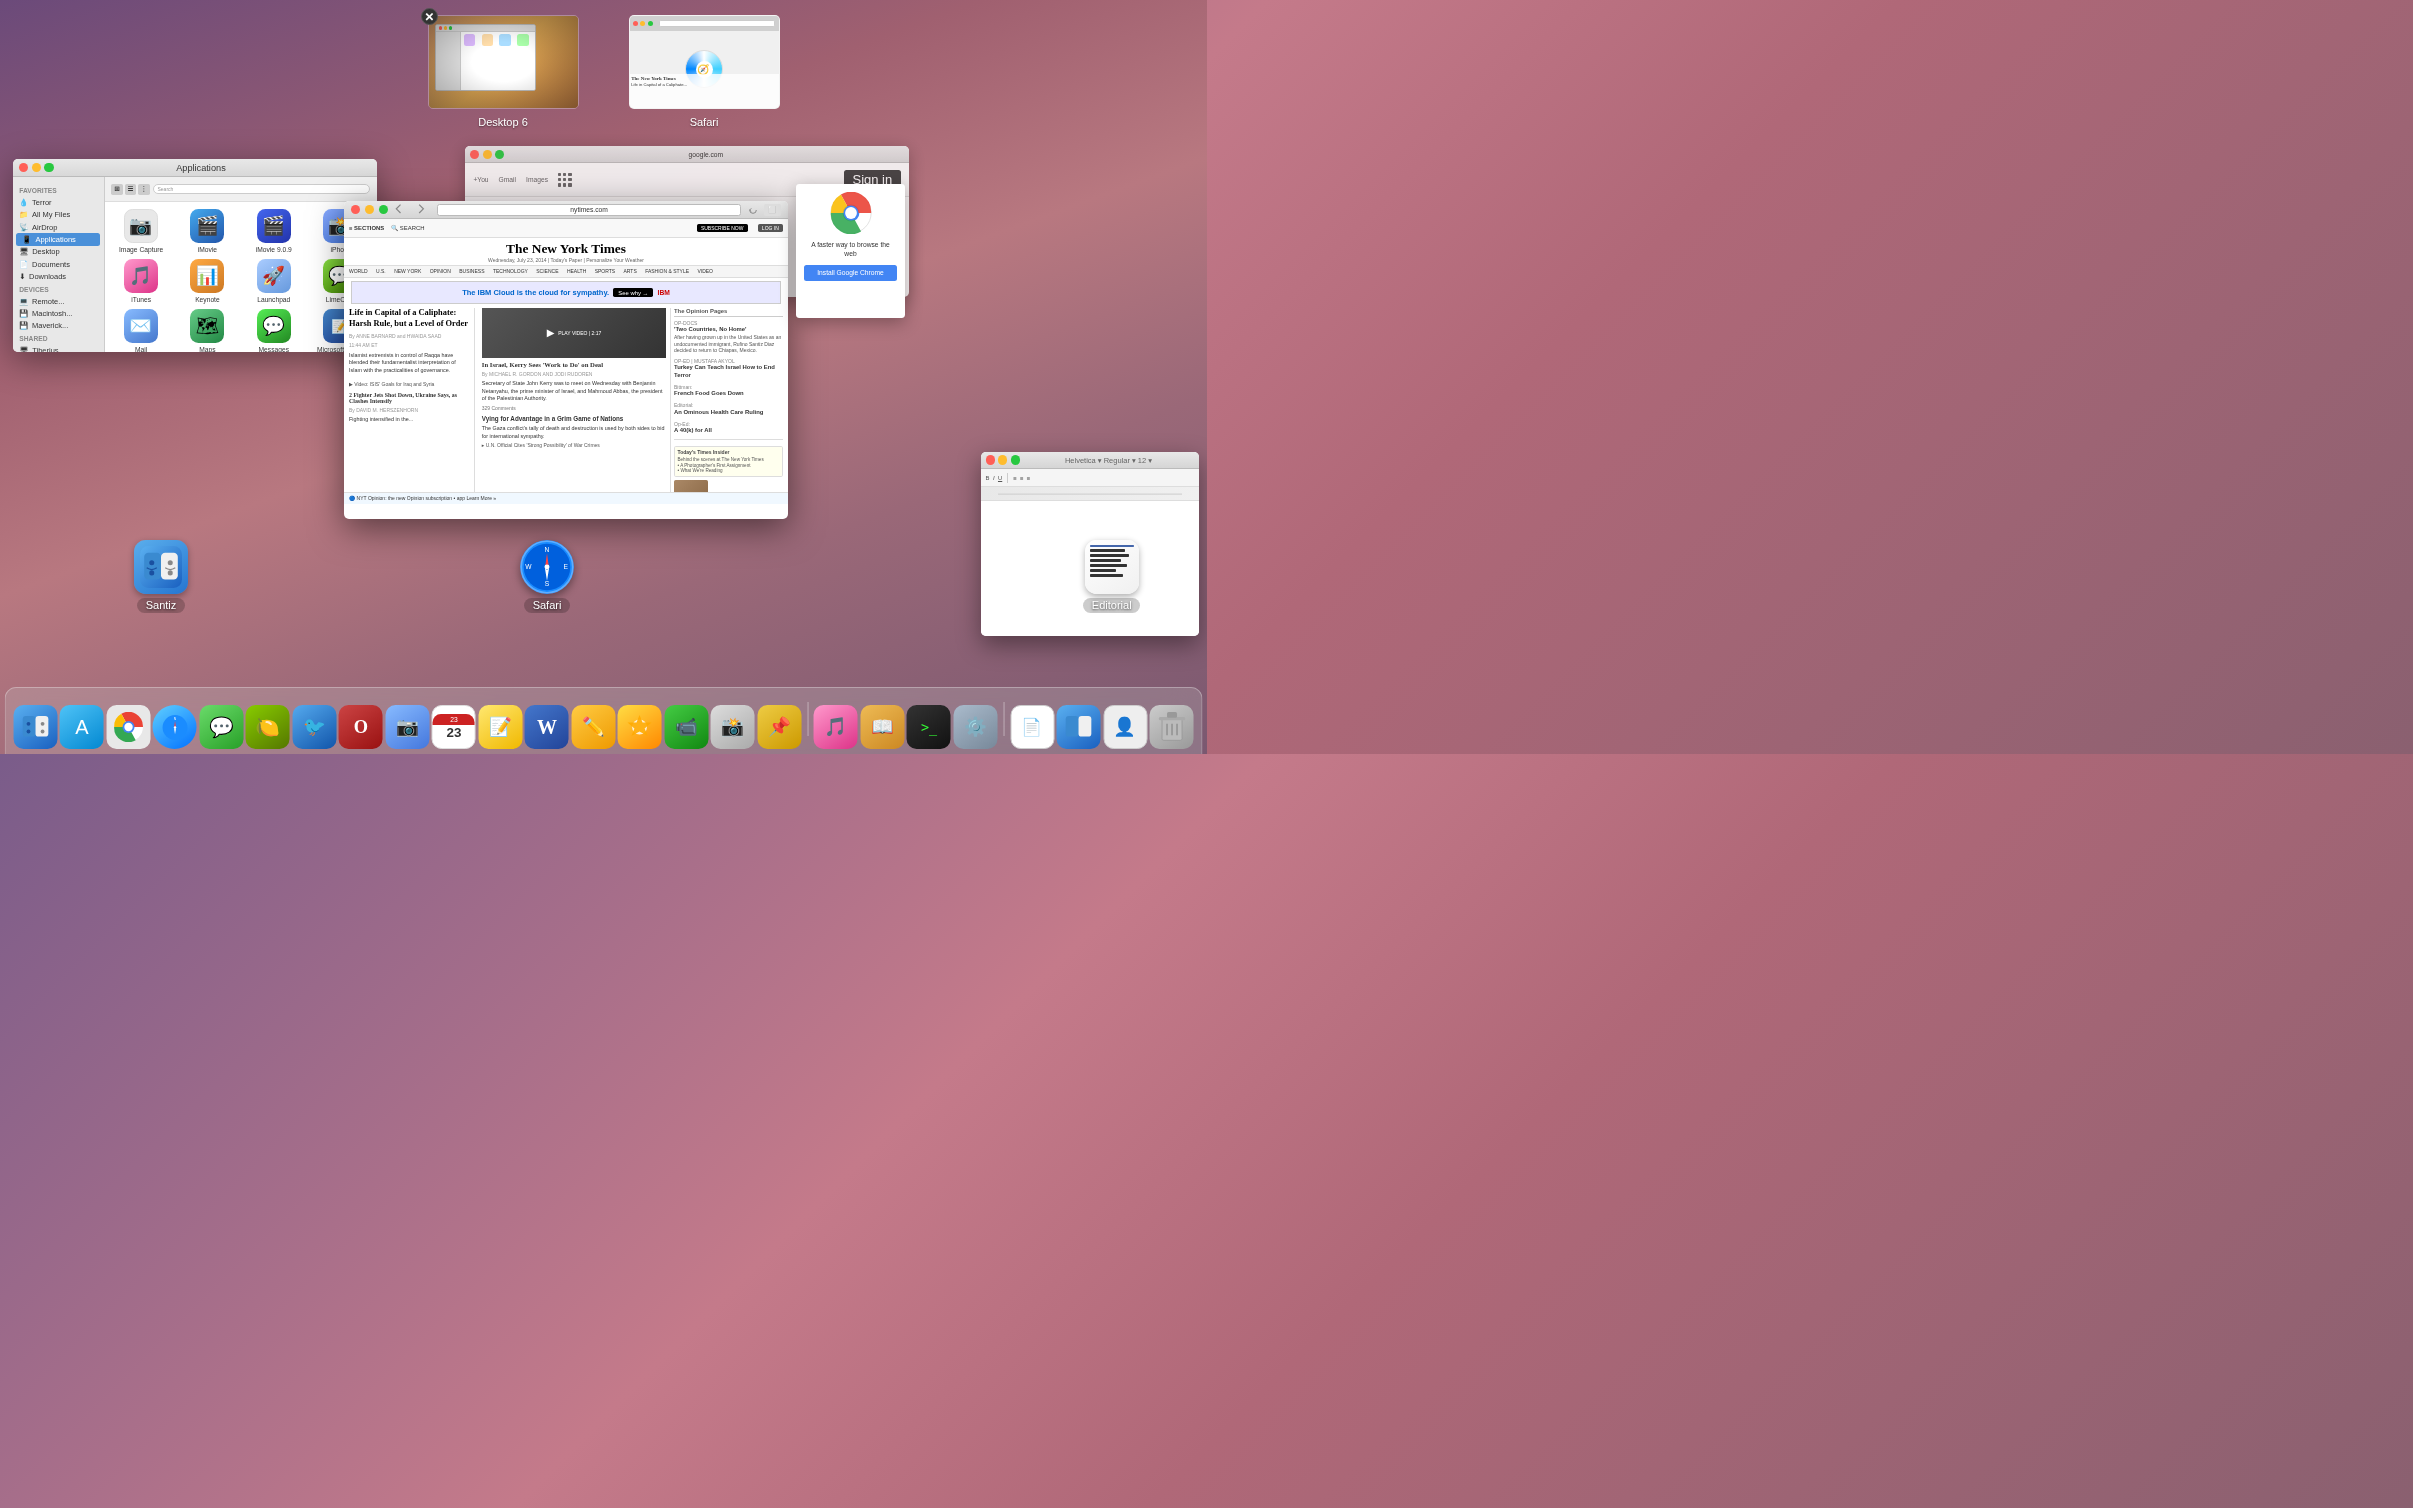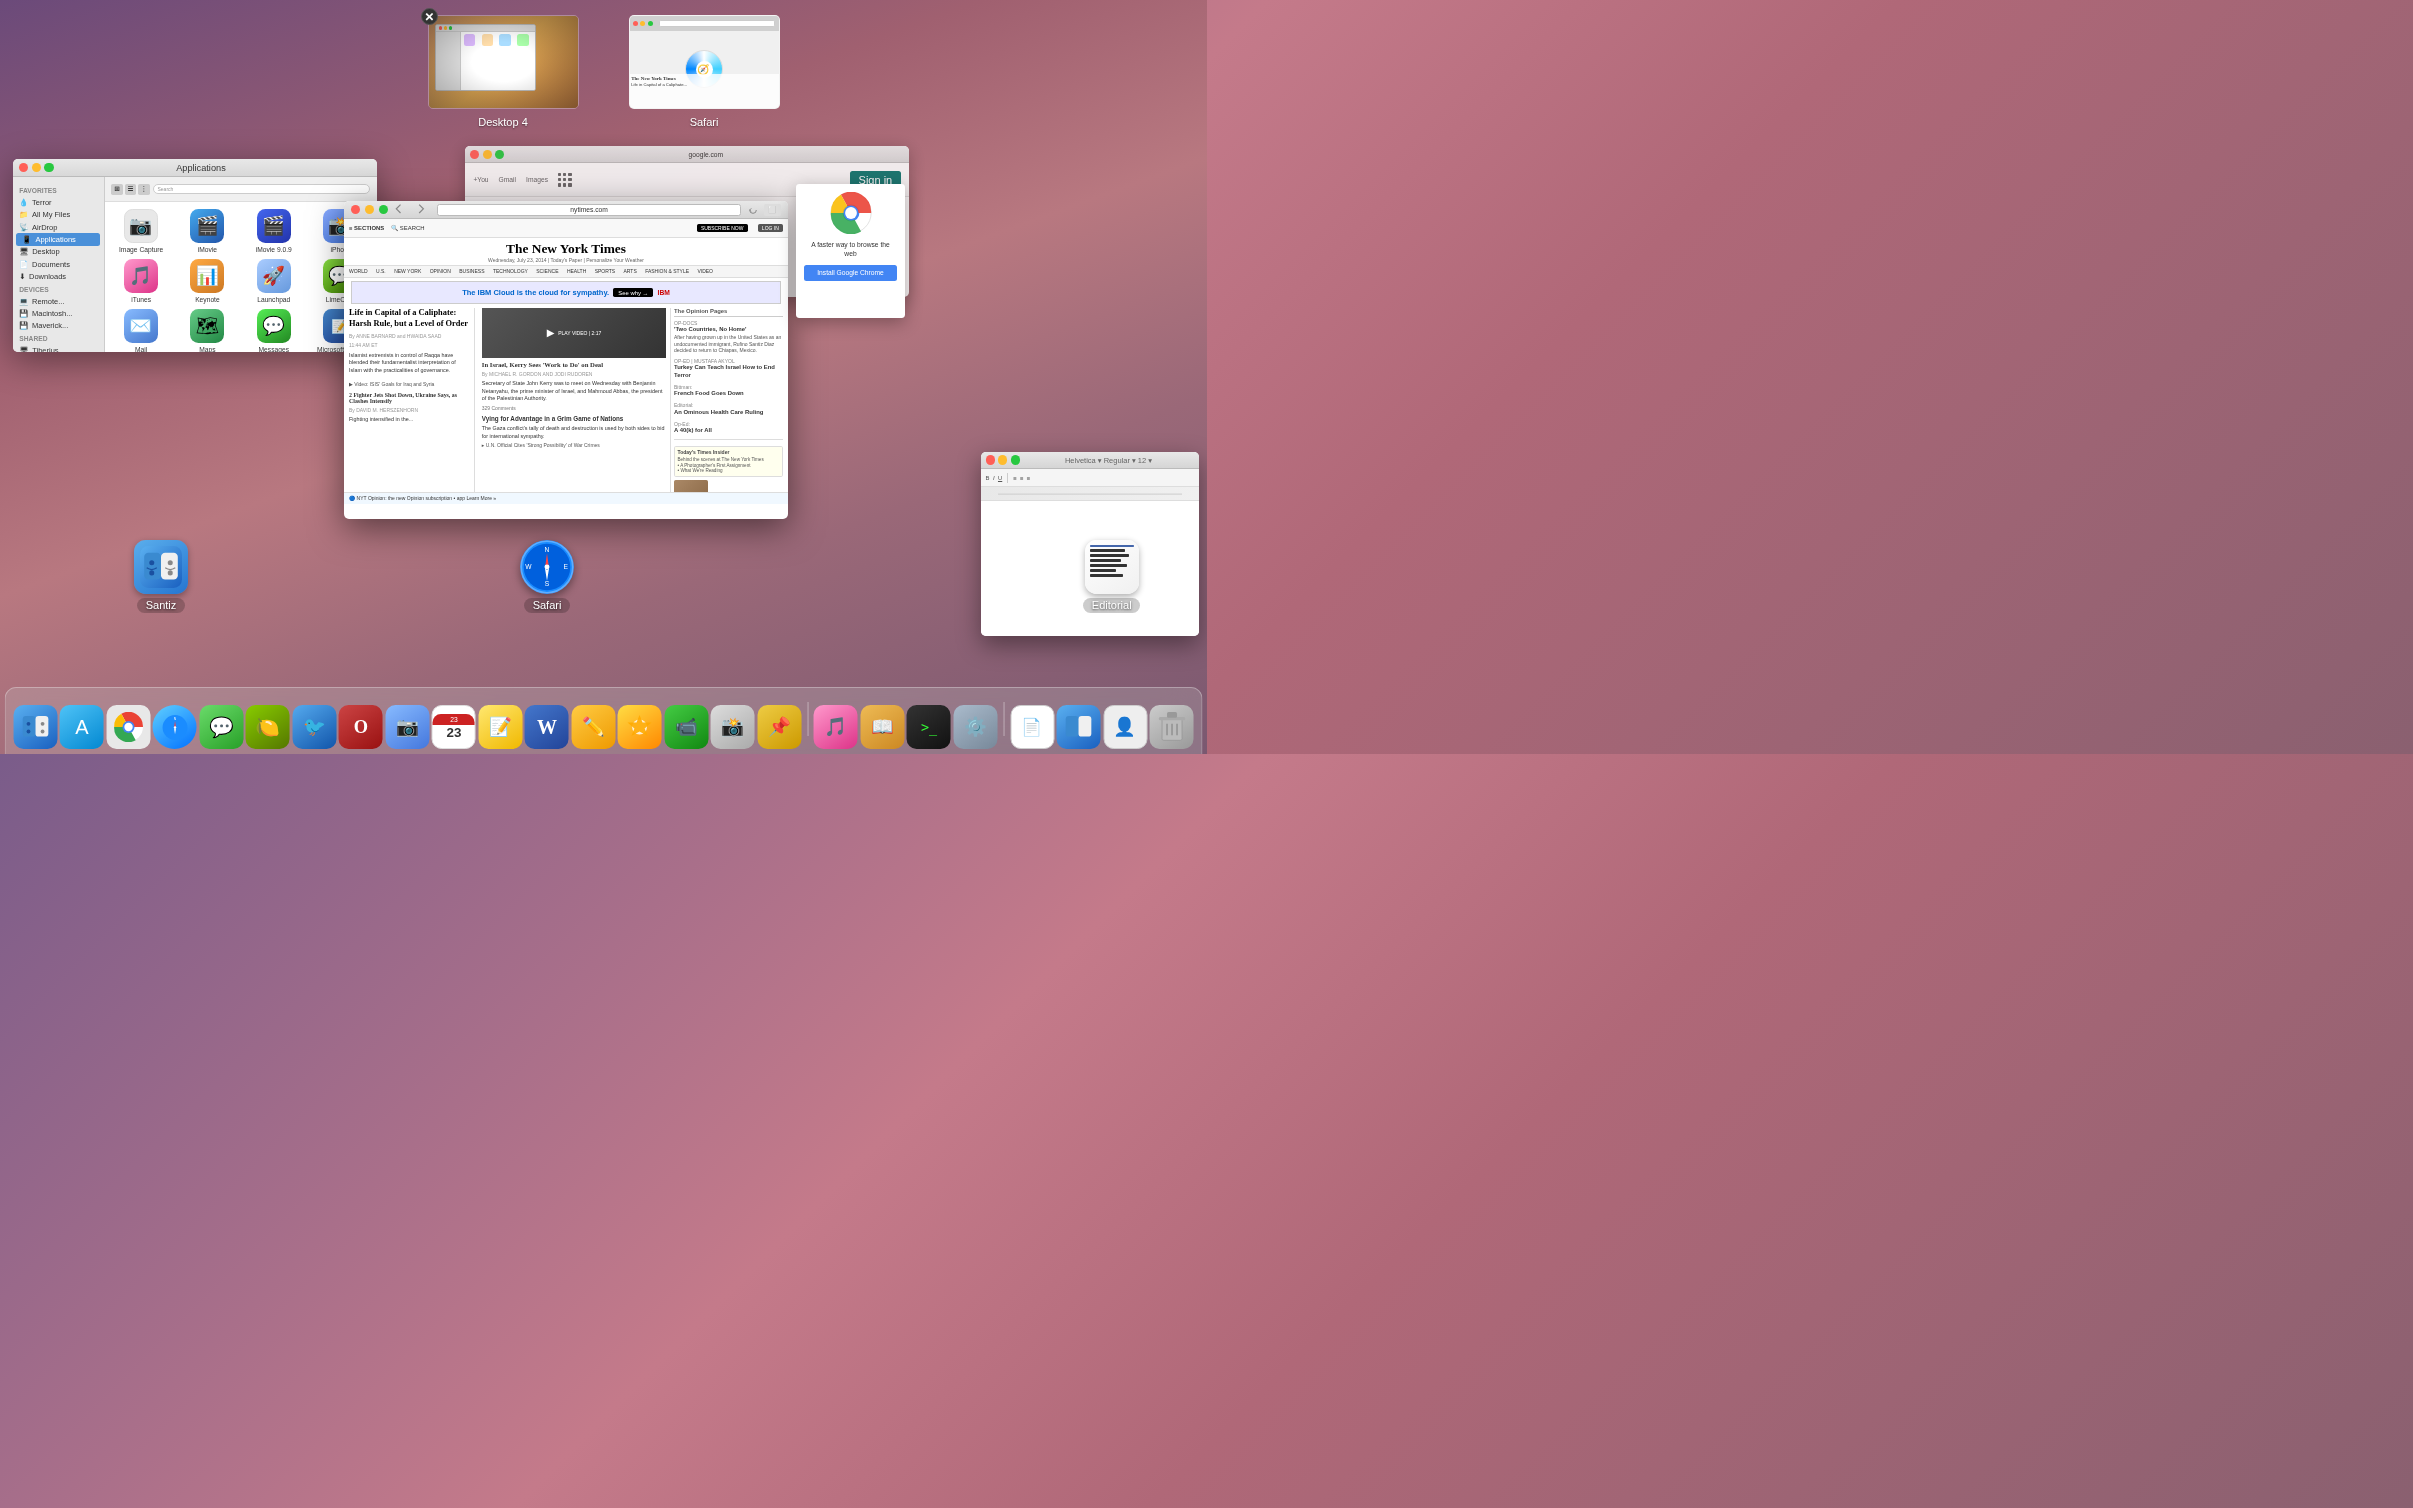--- a/index.html
+++ b/index.html
@@ -488,25 +488,25 @@
       border-bottom: 0.8px solid #e0e0e0;
       display: flex;
       align-items: center;
       padding: 0 8.4px;
       gap: 10px;
       font-size: 6.7px;
       color: #666;
     }
 
     .google-sign-in {
-      background: #0f766e;
+      background: #404040;
       color: #fff;
       padding: 2.5px 8.4px;
       border-radius: 2.5px;
-      font-size: 11px;
+      font-size: 13px;
       margin-left: auto;
     }
 
     
     .textedit-window {
       position: absolute;
       right: 8.4px;
       top: 310px;
       width: 218px;
       height: 184px;
@@ -770,21 +770,21 @@
                 <div style="width:11.7px;height:11.7px;background:#ddbbff;border-radius:2.5px;"></div>
                 <div style="width:11.7px;height:11.7px;background:#ffddaa;border-radius:2.5px;"></div>
                 <div style="width:11.7px;height:11.7px;background:#aaddff;border-radius:2.5px;"></div>
                 <div style="width:11.7px;height:11.7px;background:#aaffaa;border-radius:2.5px;"></div>
               </div>
             </div>
           </div>
         </div>
       </div>
     </div>
-    <span class="space-label">Desktop 4</span>
+    <span class="space-label">Desktop 6</span>
   </div>
 
   <div class="space-item">
     <div class="space-thumbnail safari-thumb">
       <div class="safari-mini-content">
         <div class="safari-mini-bar">
           <div class="safari-mini-dot" style="background:#ff5f57;"></div>
           <div class="safari-mini-dot" style="background:#febc2e;"></div>
           <div class="safari-mini-dot" style="background:#28c840;"></div>
           <div style="flex:1;height:6.7px;background:#fff;border-radius:1.7px;border:0.8px solid #ccc;margin-left:3.4px;"></div>

